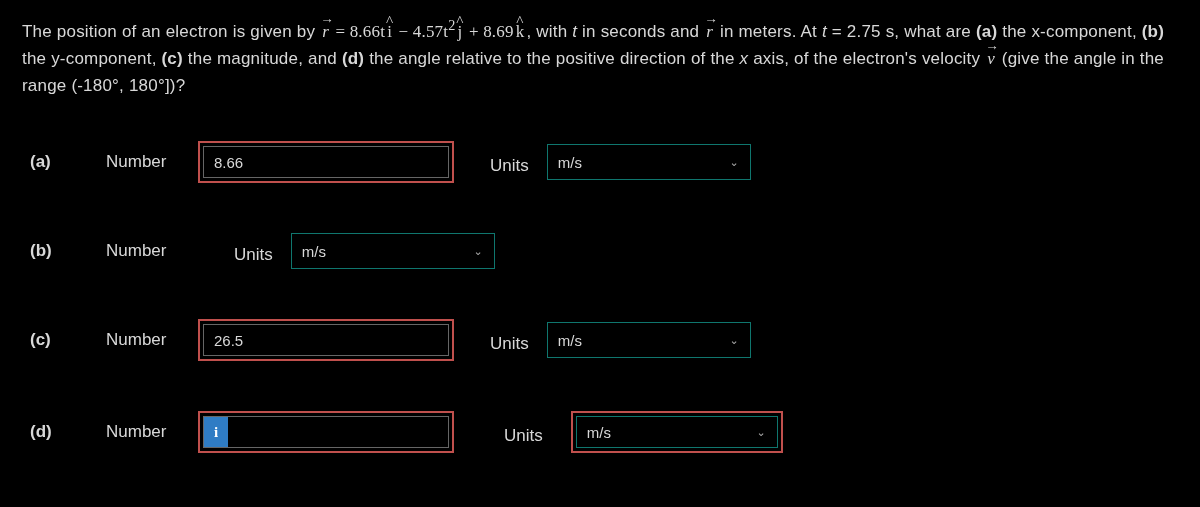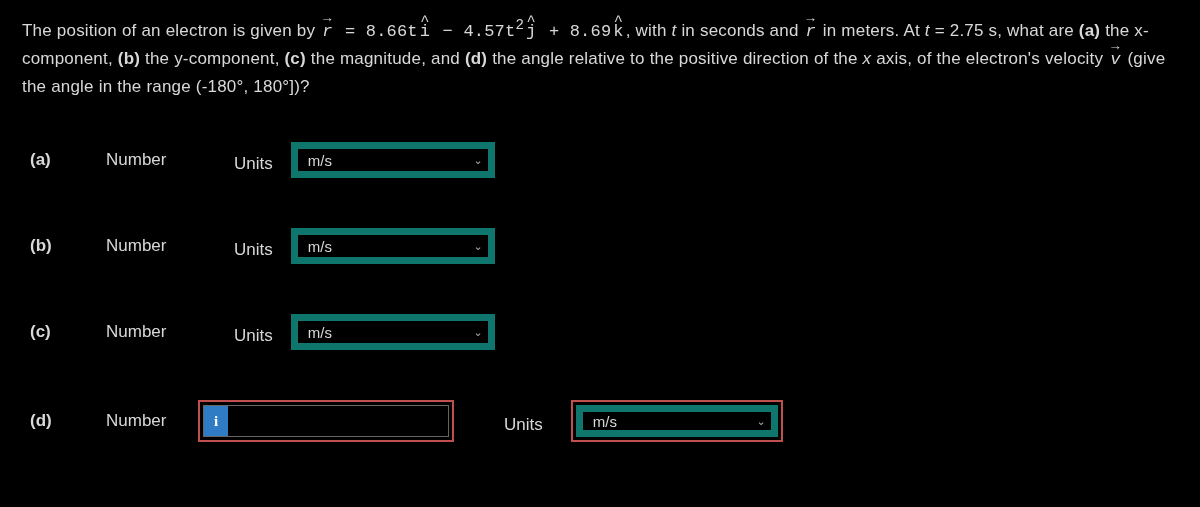--- a/index.html
+++ b/index.html
@@ -94,21 +94,21 @@
       border: 2px solid #c0504d;
       padding: 3px;
       width: 212px;
       height: 42px;
     }
     .unit-select {
       width: 100%;
       height: 100%;
       background: #000;
       color: #d8d8d8;
-      border: 7px solid #0f766e;
+      border: 1px solid #0f766e;
       padding: 0 10px;
       font-size: 15px;
       font-family: inherit;
       appearance: none;
       -webkit-appearance: none;
       outline: none;
     }
     .chev {
       position: absolute;
       right: 12px;
@@ -145,35 +145,38 @@
     .hat::after {
       content: "^";
       position: absolute;
       top: -0.55em;
       left: 0;
       right: 0;
       text-align: center;
       font-size: 0.9em;
     }
     .eq {
-      font-family: Liberation Mono, monospace;
+      font-family: Liberation Serif, serif;
     }
   </style>
 </head>
 <body>
 
 <div class="problem-text">
   <span>The position of an electron is given by </span><span class="eq"><span class="vec">r</span><span> = </span><span>8.66t</span><span class="hat">i</span><span> − 4.57t</span><sup>2</sup><span class="hat">j</span><span> + 8.69</span><span class="hat">k</span></span><span>, with </span><i>t</i><span> in seconds and </span><span class="eq"><span class="vec">r</span></span><span> in meters. At </span><i>t</i><span> = 2.75 s, what are </span><b>(a)</b><span> the x-component, </span><b>(b)</b><span> the y-component, </span><b>(c)</b><span> the magnitude, and </span><b>(d)</b><span> the angle relative to the positive direction of the </span><i>x</i><span> axis, of the electron's velocity </span><span class="eq"><span class="vec">v</span></span><span> (give the angle in the range (-180°, 180°])?</span>
 </div>
 
 <div class="fparts">
 
   <div class="prow">
     <span class="plabel">(a)</span>
     <span class="ptext">Number</span>
+    <div class="input-wrap">
+      <input class="num-input" type="text" value="8.66" style="">
+    </div>
     <span class="units-label">Units</span>
     <div class="select-wrap">
       <select class="unit-select">
         <option>m/s</option>
       </select>
       <span class="chev">⌄</span>
     </div>
   </div>
 
   <div class="prow">
@@ -184,20 +187,23 @@
       <select class="unit-select">
         <option>m/s</option>
       </select>
       <span class="chev">⌄</span>
     </div>
   </div>
 
   <div class="prow">
     <span class="plabel">(c)</span>
     <span class="ptext">Number</span>
+    <div class="input-wrap">
+      <input class="num-input" type="text" value="26.5" style="">
+    </div>
     <span class="units-label">Units</span>
     <div class="select-wrap">
       <select class="unit-select">
         <option>m/s</option>
       </select>
       <span class="chev">⌄</span>
     </div>
   </div>
 
   <div class="prow">

